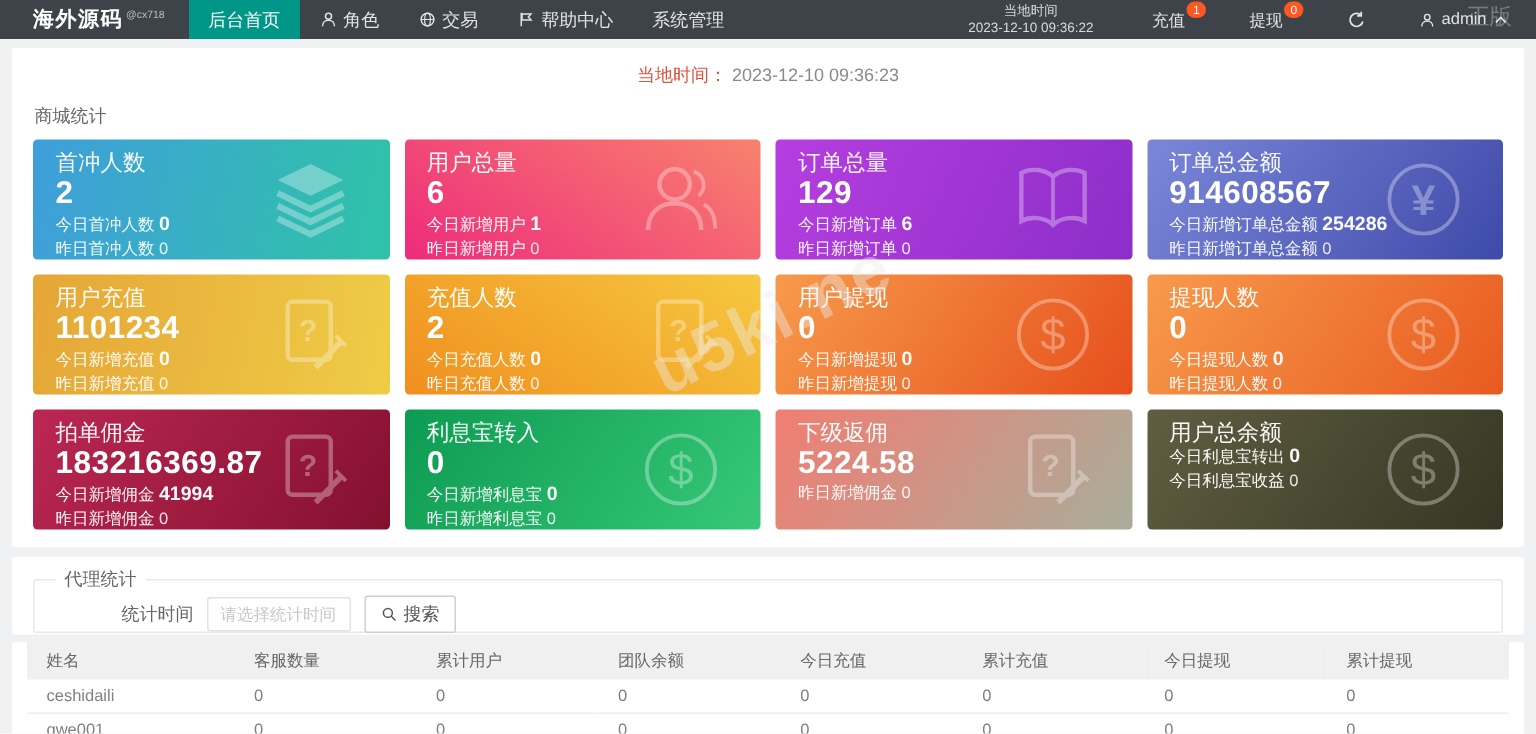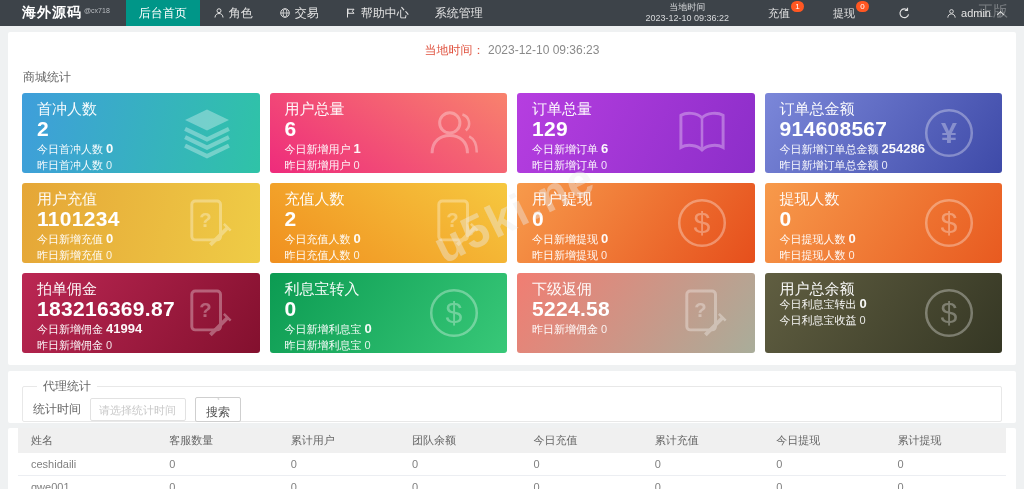--- a/index.html
+++ b/index.html
@@ -39,24 +39,24 @@
   .card-line { font-size:11px; line-height:16px; opacity:.96; }
   .card-line .v-strong { font-size:13px; font-weight:bold; margin-left:3px; }
   .card-line .v-plain { font-size:11px; margin-left:3px; opacity:.9; }
   .card-icon { position:absolute; right:26px; top:50%; transform:translateY(-50%); width:54px; height:54px; color:#fff; opacity:.32; }
 
   
   .panel-agent { margin-top:6px; height:52px; padding:7px 14px 0; }
   fieldset { border:1px solid #e8e8e8; border-radius:2px; padding:2px 10px 6px; height:44px; }
   legend { font-size:12px; color:#666; padding:0 6px; margin-left:4px; }
   .agent-form { display:flex; align-items:center; gap:9px; }
-  .agent-form label { font-size:12px; color:#666; }
+  .agent-form label { font-size:12px; color:#666;margin-left:48px; }
   .agent-form input { width:96px; height:23px; border:1px solid #e2e2e2; border-radius:2px; padding:0 8px; font-size:11px; color:#666; outline:none; font-family:Liberation Sans, sans-serif; }
   .agent-form input::placeholder { color:#c8c8c8; }
-  .search-btn { display:flex; align-items:center; gap:4px; height:25px; padding:0 10px; background:#fff; border:1px solid #cfcfcf; border-radius:2px; font-size:12px; color:#555; cursor:pointer; font-family:inherit;flex-direction:column; }
+  .search-btn { display:flex; align-items:center; gap:4px; height:25px; padding:0 10px; background:#fff; border:1px solid #cfcfcf; border-radius:2px; font-size:12px; color:#555; cursor:pointer; font-family:inherit; }
   .search-btn svg { width:11px; height:11px; }
 
   
   .panel-table { margin-top:5px; padding:0 10px; min-height:80px; }
   table { width:100%; border-collapse:collapse; table-layout:fixed; font-size:11px; color:#777; }
   th { background:#f0f0f0; font-weight:normal; text-align:left; padding:5px 13px; color:#666; height:22px; }
   td { padding:5px 13px; border-bottom:1px solid #eceef2; height:22px; color:#808080; }
   col.c0 { width:14%; }
 
   

